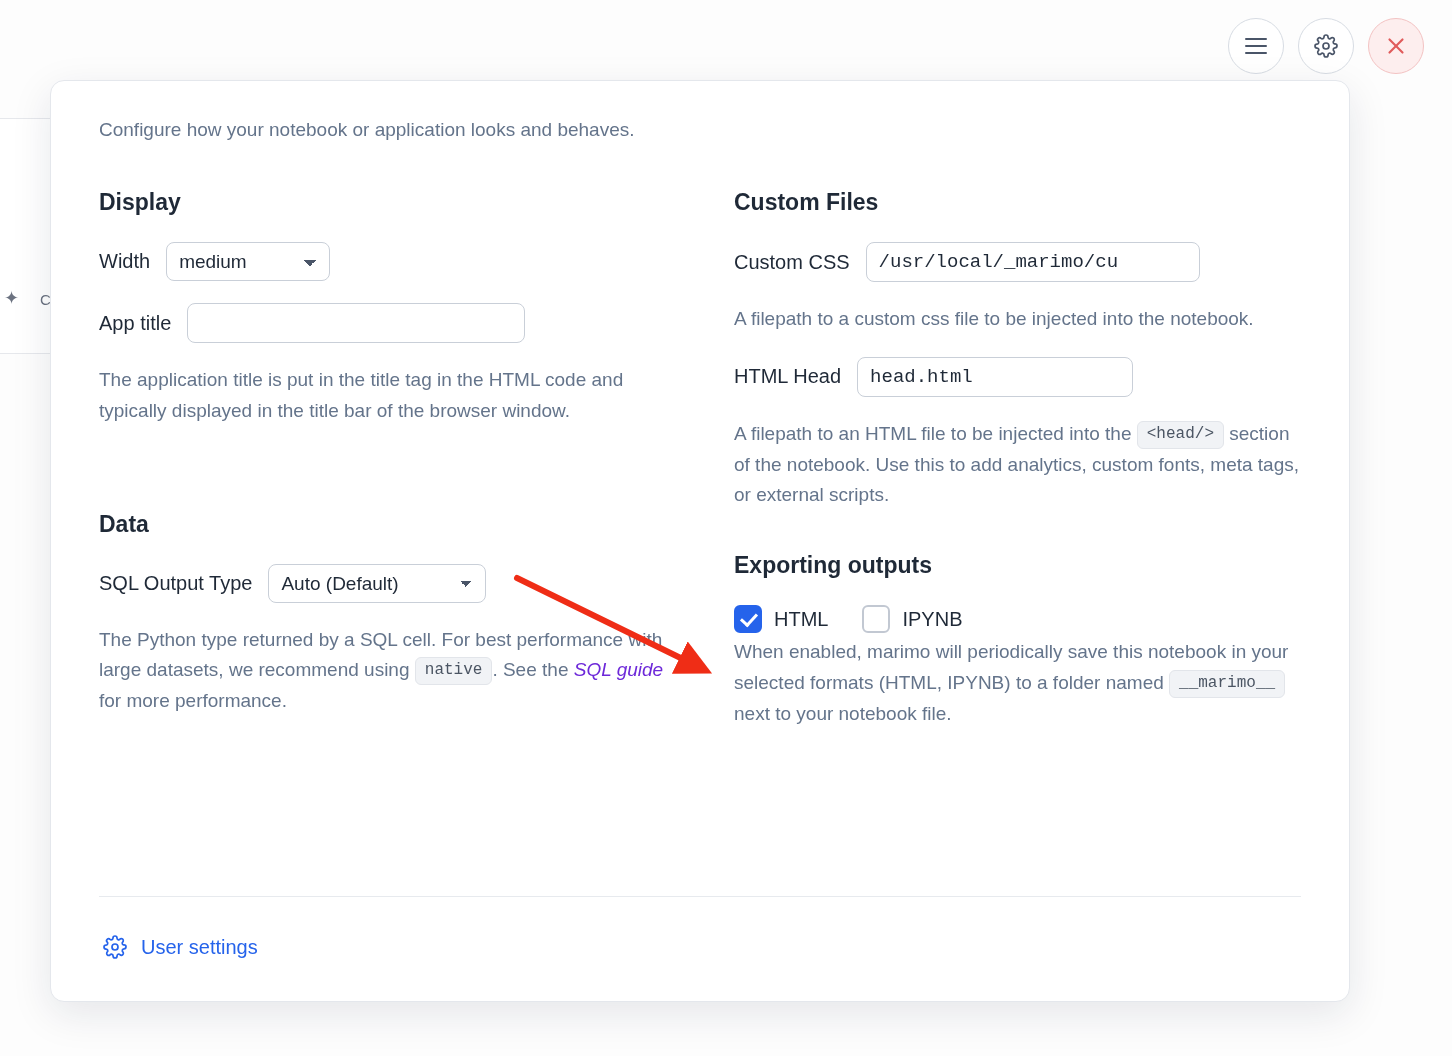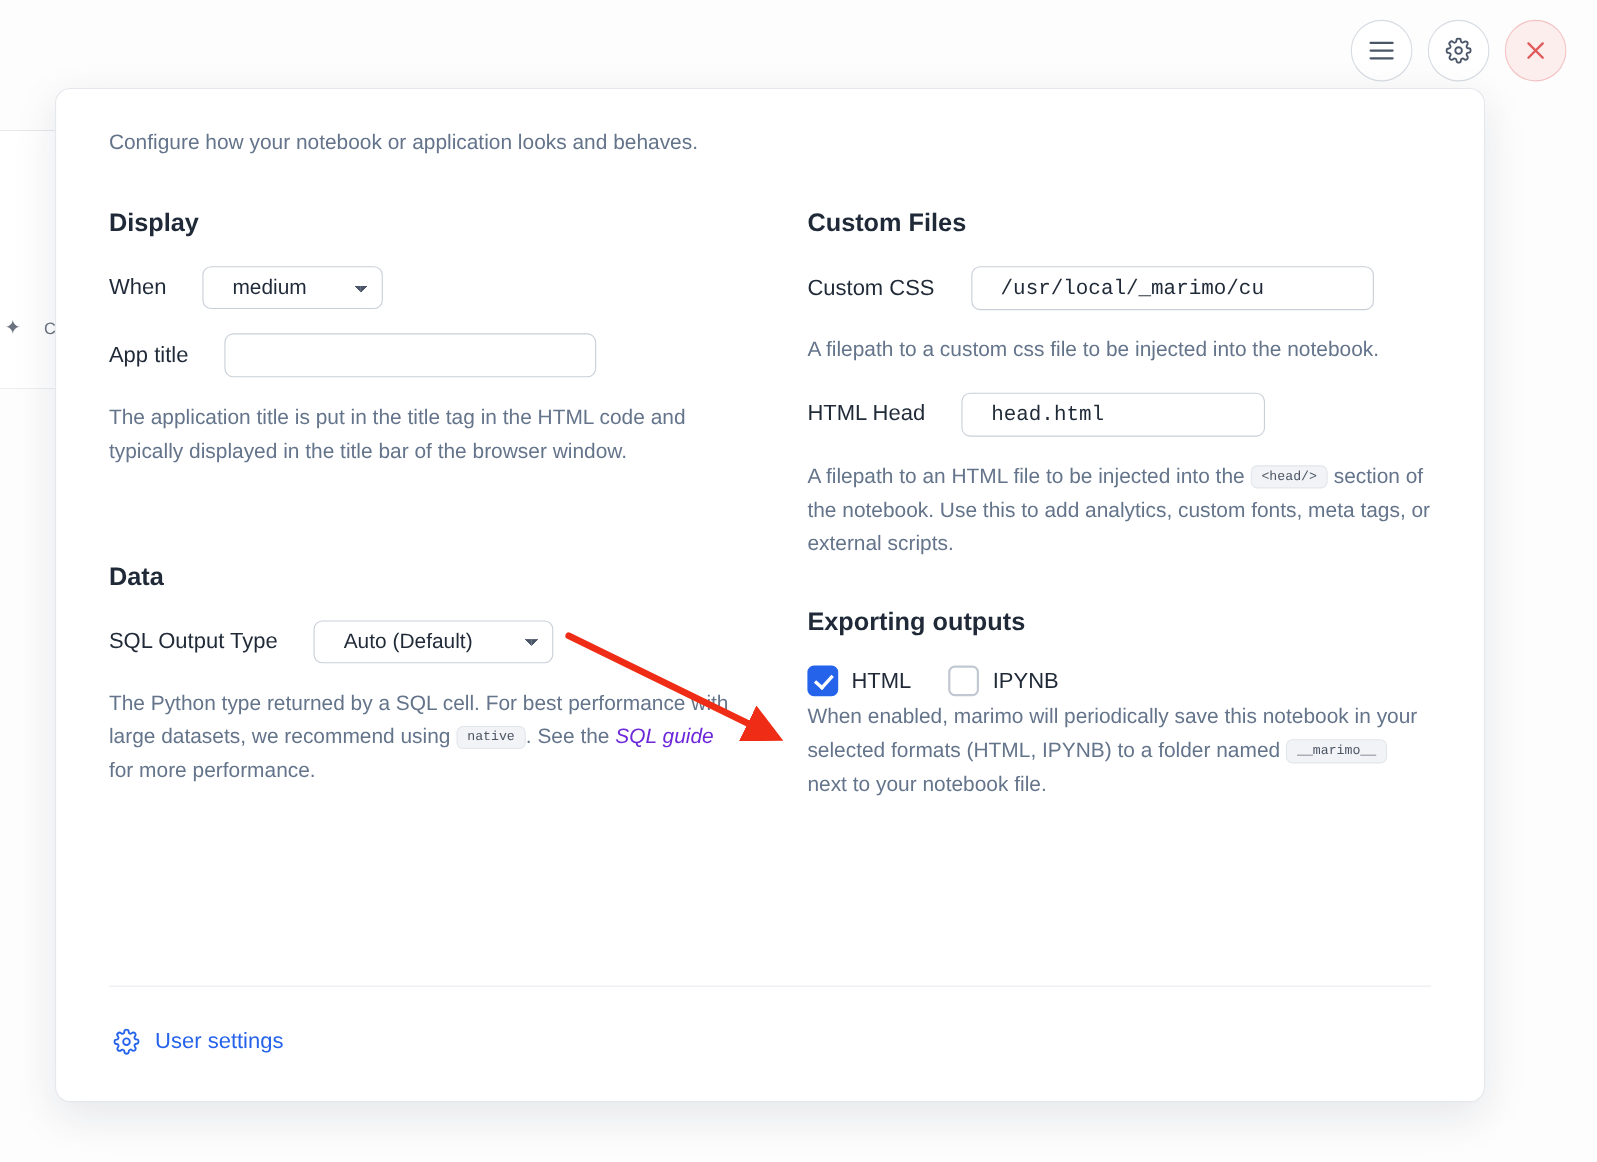--- a/index.html
+++ b/index.html
@@ -146,60 +146,59 @@
     white-space: nowrap;
   }
 
   select.ctl, input.ctl {
     font-family: "Liberation Sans", sans-serif;
     font-size: 19px;
     color: #1f2937;
     background: #ffffff;
     border: 1.5px solid #c9cfd8;
     border-radius: 8px;
-    padding: 8px 26px;
+    padding: 8px 12px;
     box-sizing: border-box;
     outline: none;
-    margin-left: 17px;
   }
   select.ctl {
     appearance: none;
     -webkit-appearance: none;
     padding-right: 36px;
     background-image:
       linear-gradient(45deg, transparent 50%, #4a5568 50%),
       linear-gradient(135deg, #4a5568 50%, transparent 50%);
     background-position:
       calc(100% - 19px) calc(50% + 1px),
       calc(100% - 13px) calc(50% + 1px);
     background-size: 6px 6px, 6px 6px;
     background-repeat: no-repeat;
     cursor: pointer;
   }
   .w-width { width: 164px; }
   .w-apptitle { width: 338px; }
   .w-sqltype { width: 218px; }
-  .w-css { width: 366px; }
+  .w-css { width: 334px; }
   .w-head { width: 276px; }
 
   input.mono {
     font-family: "Liberation Mono", monospace;
     font-size: 19px;
   }
 
   .desc {
     font-size: 19px;
     line-height: 1.62;
     color: #64748b;
     margin: 4px 0 0 0;
   }
   .code-chip {
     display: inline-block;
     font-family: "Liberation Mono", monospace;
-    font-size: 12px;
+    font-size: 16px;
     color: #4b5563;
     background: #f1f3f6;
     border: 1px solid #e2e5ea;
     border-radius: 6px;
     padding: 0 9px;
     vertical-align: middle;
   }
   .link {
     color: #6d28d9;
     text-decoration: none;
@@ -316,21 +315,21 @@
 
     <p class="modal-sub">Configure how your notebook or application looks and behaves.</p>
 
     <div class="cols">
 
       <div class="col">
 
         <h2 class="section-h">Display</h2>
 
         <div class="row">
-          <span class="lbl">When</span>
+          <span class="lbl">Width</span>
           <select class="ctl w-width">
             <option>medium</option>
           </select>
         </div>
 
         <div class="row">
           <span class="lbl">App title</span>
           <input class="ctl w-apptitle" type="text" value="" style="">
         </div>
 

